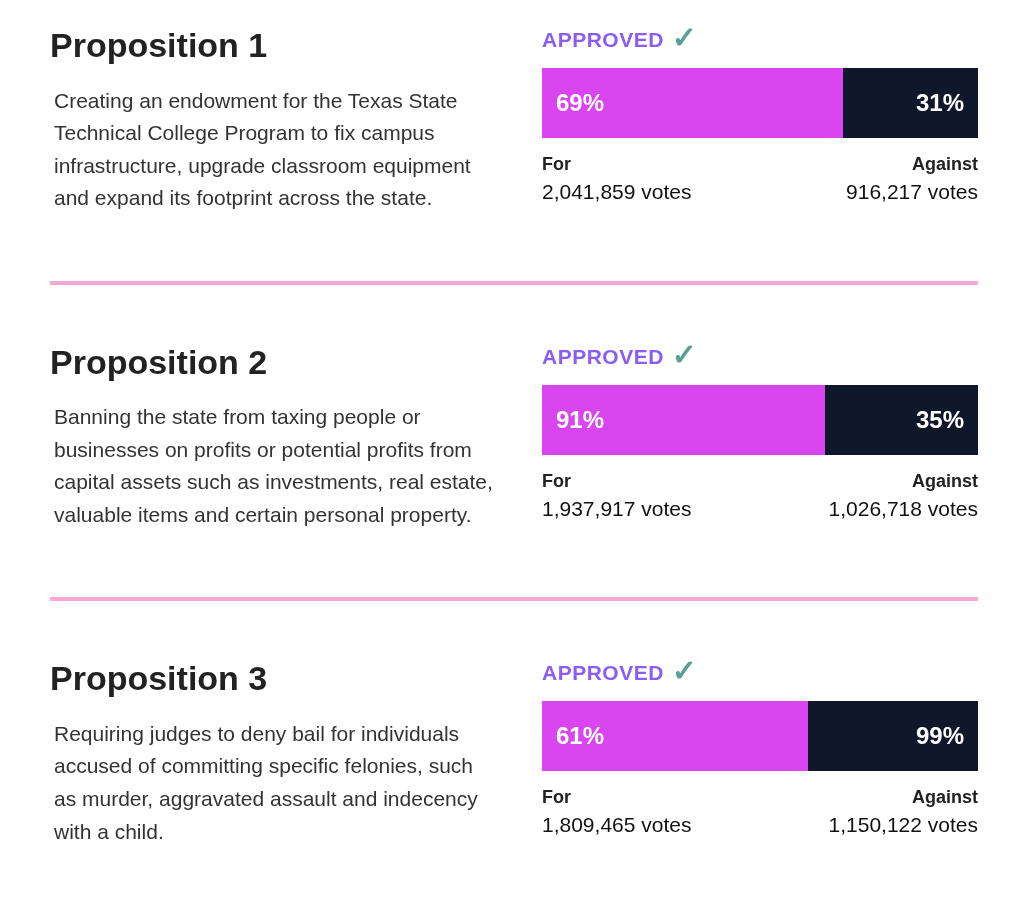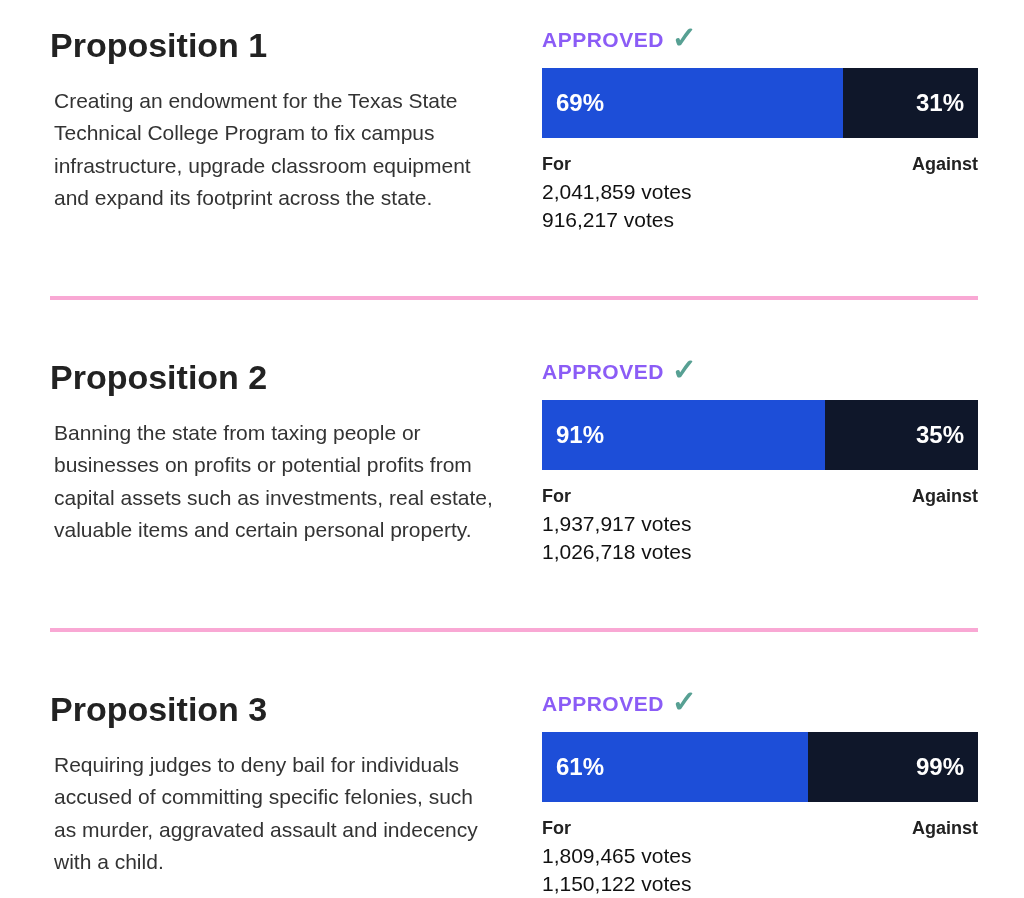--- a/index.html
+++ b/index.html
@@ -69,21 +69,21 @@
     margin-left: 8px;
     transform: translateY(-2px);
   }
   .vote-bar {
     display: flex;
     width: 100%;
     height: 70px;
     overflow: hidden;
   }
   .bar-for {
-    background: #1d4ed8;
+    background: #d946ef;
     display: flex;
     align-items: center;
     justify-content: flex-start;
   }
   .bar-against {
     background: #0f172a;
     display: flex;
     align-items: center;
     justify-content: flex-end;
     flex: 1;
@@ -104,21 +104,20 @@
     line-height: 28px;
     color: #222222;
   }
   .votes-row {
     display: flex;
     justify-content: space-between;
     font-size: 21px;
     font-weight: 400;
     line-height: 28px;
     color: #111111;
-    flex-direction: column;
   }
 </style>
 </head>
 <body>
 
 <div class="container">
 
   <div class="section first">
     <div class="left-col">
       <h2 class="prop-title">Proposition 1</h2>

